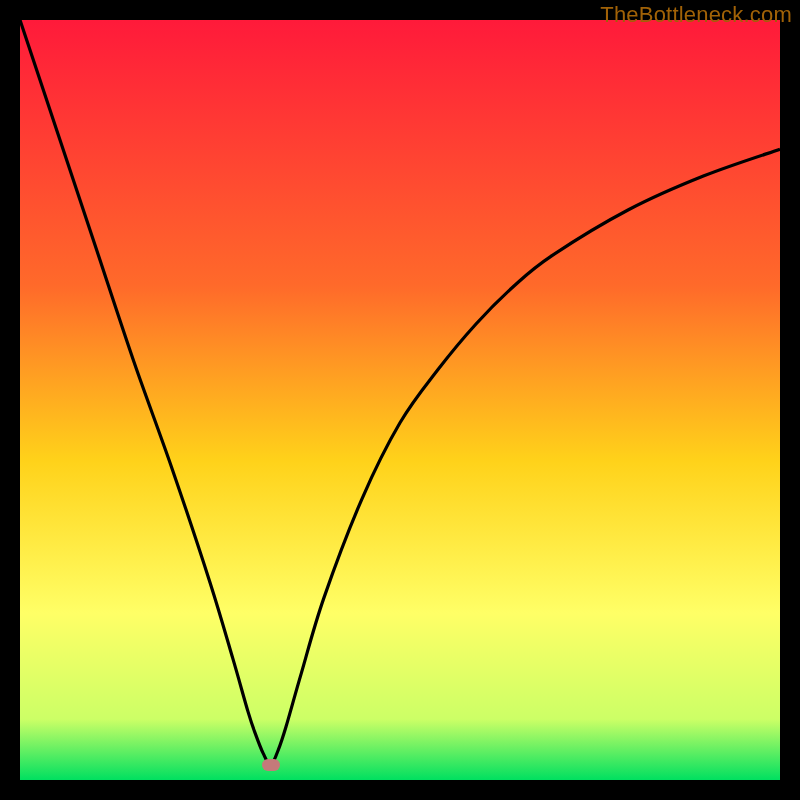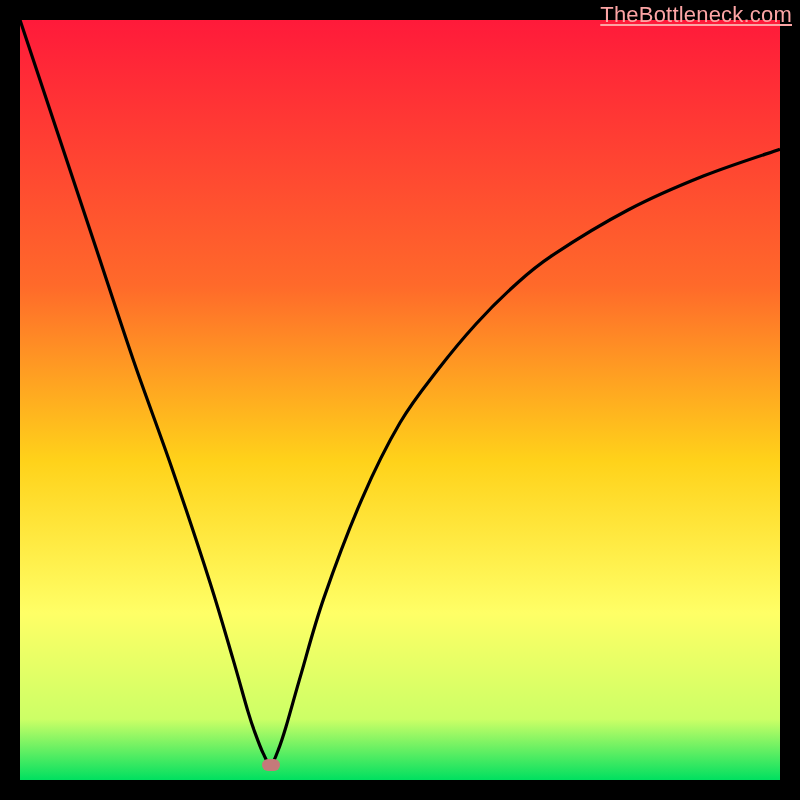--- a/index.html
+++ b/index.html
@@ -16,25 +16,24 @@
     left: 20px;
     top: 20px;
     width: 760px;
     height: 760px;
     overflow: hidden;
   }
   .watermark {
     position: absolute;
     top: 2px;
     right: 8px;
-    color: #fca5a5;
+    color: #a16207;
     font-size: 22px;
     z-index: 10;
     letter-spacing: 0.2px;
-    text-decoration: underline;
   }
   .marker {
     position: absolute;
     width: 18px;
     height: 12px;
     border-radius: 6px;
     background: #c47a7a;
     transform: translate(-50%, -50%);
     z-index: 5;
   }

